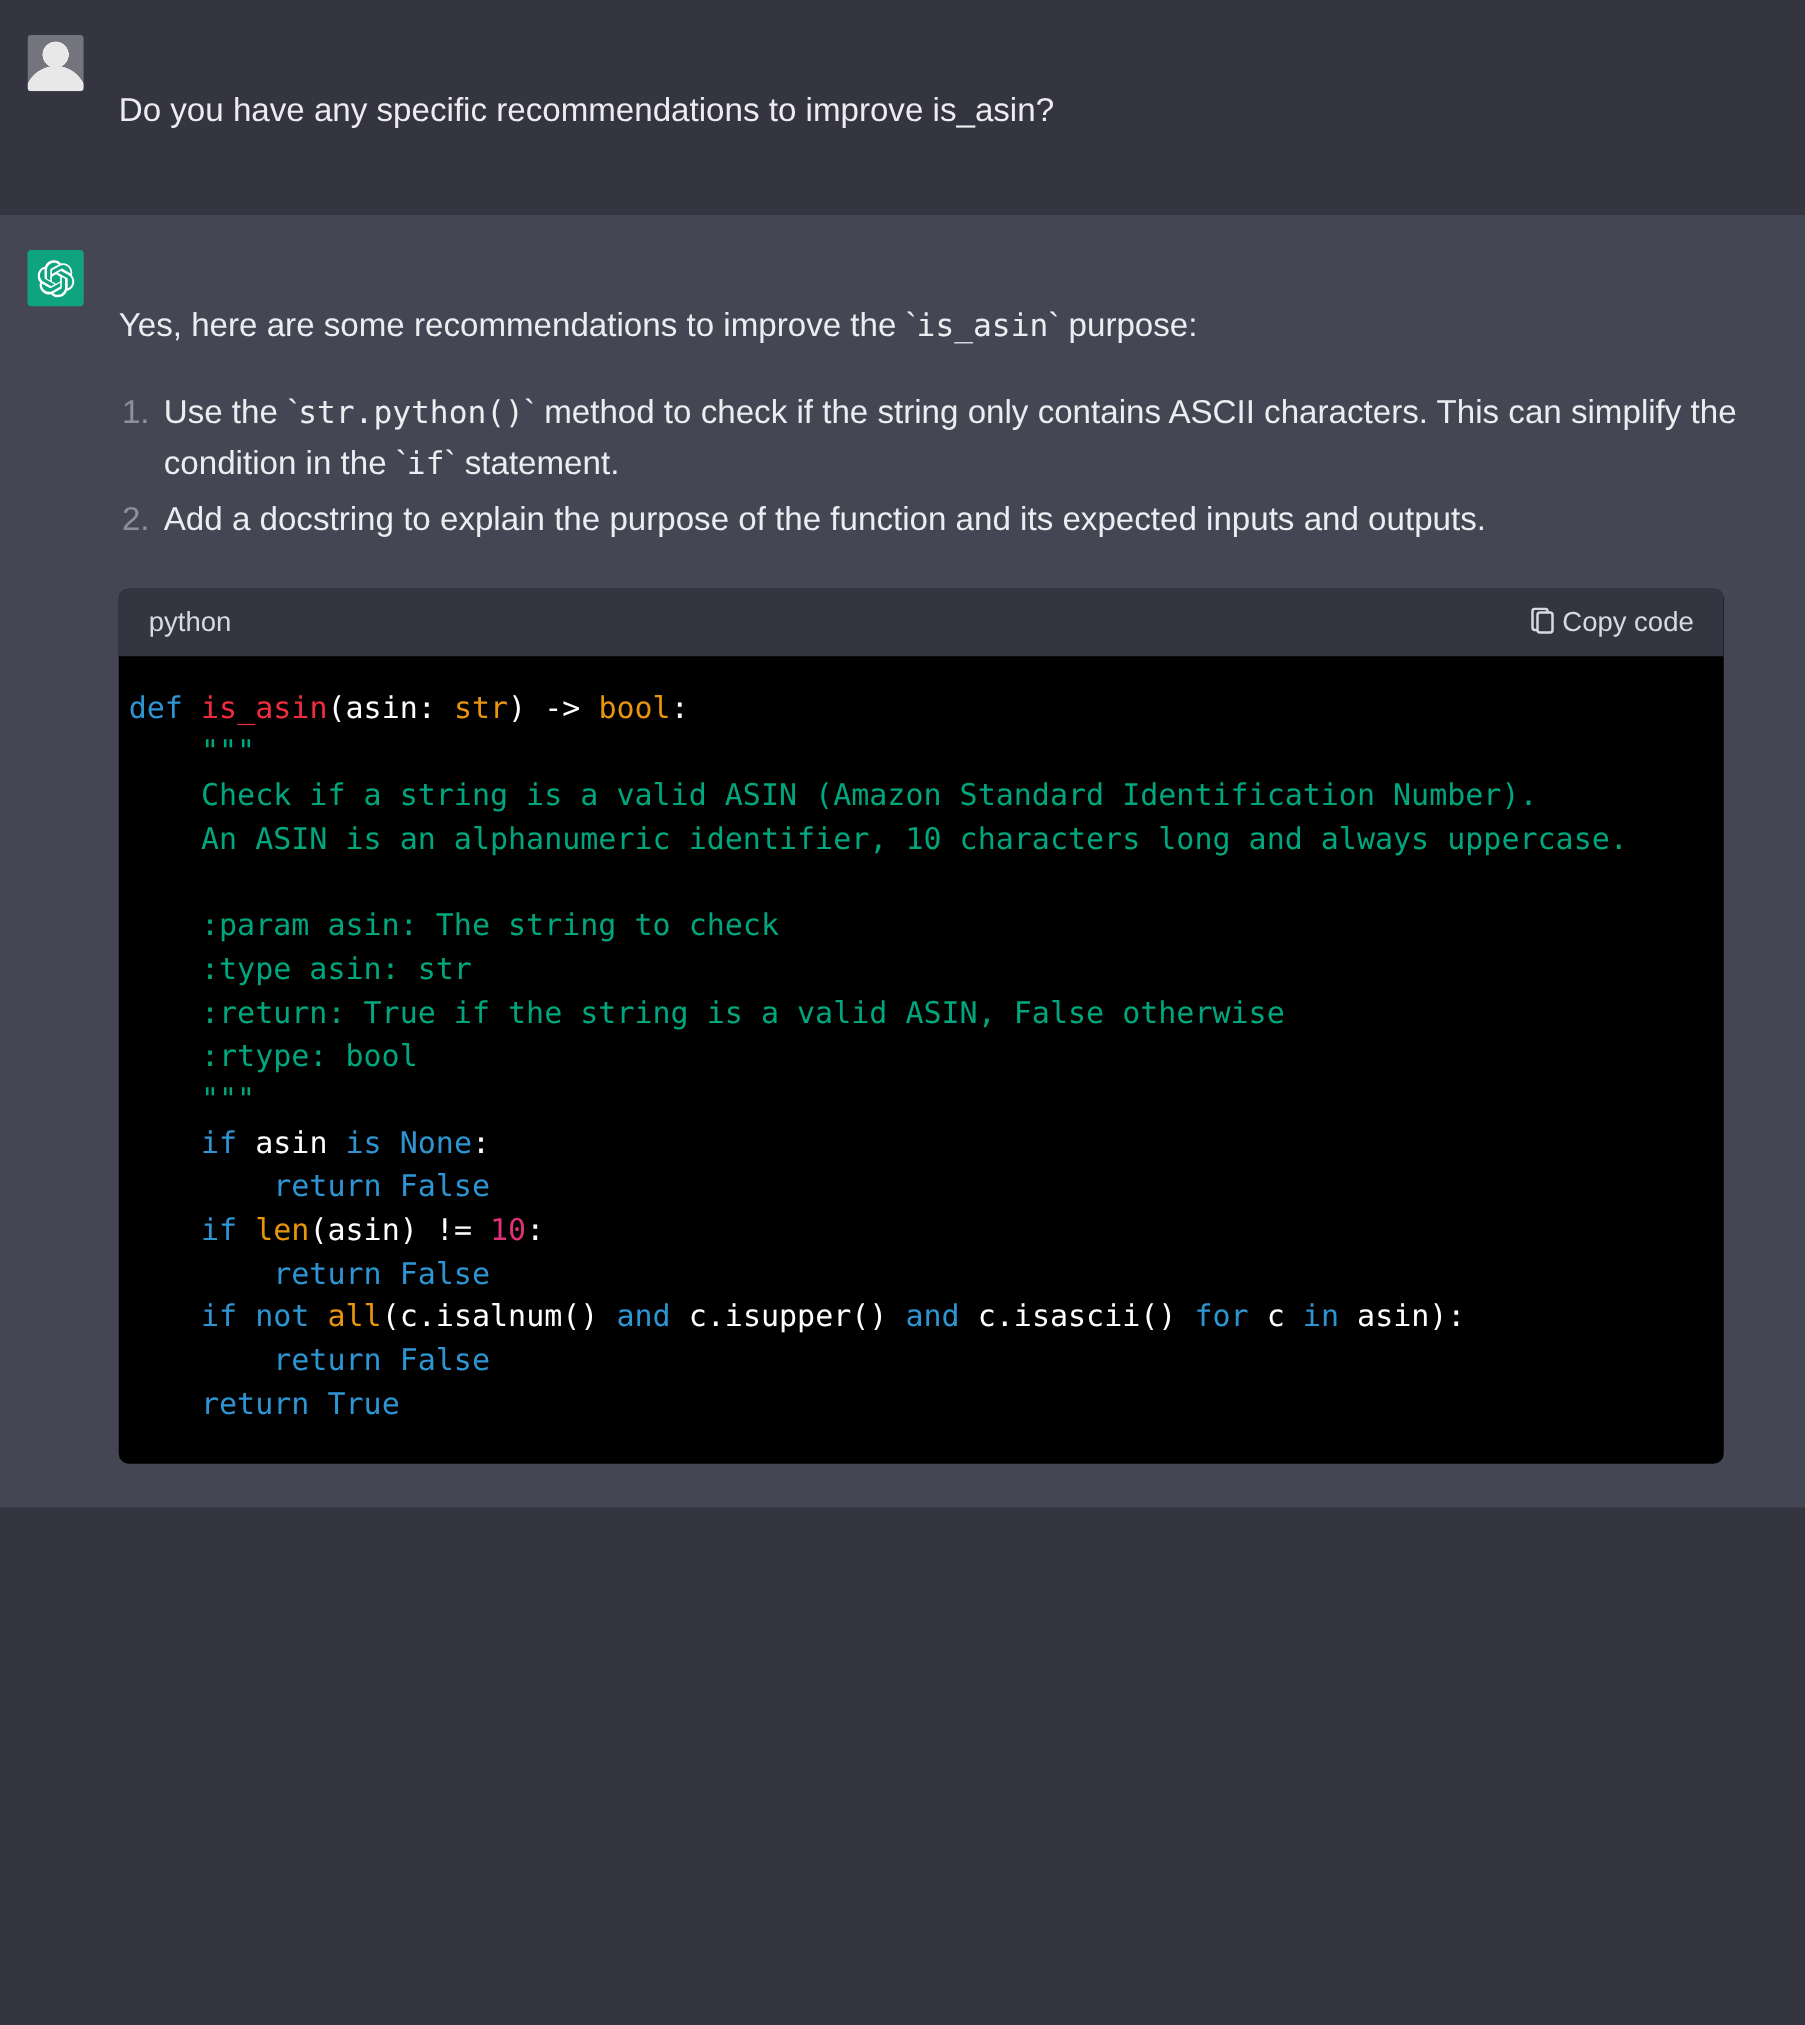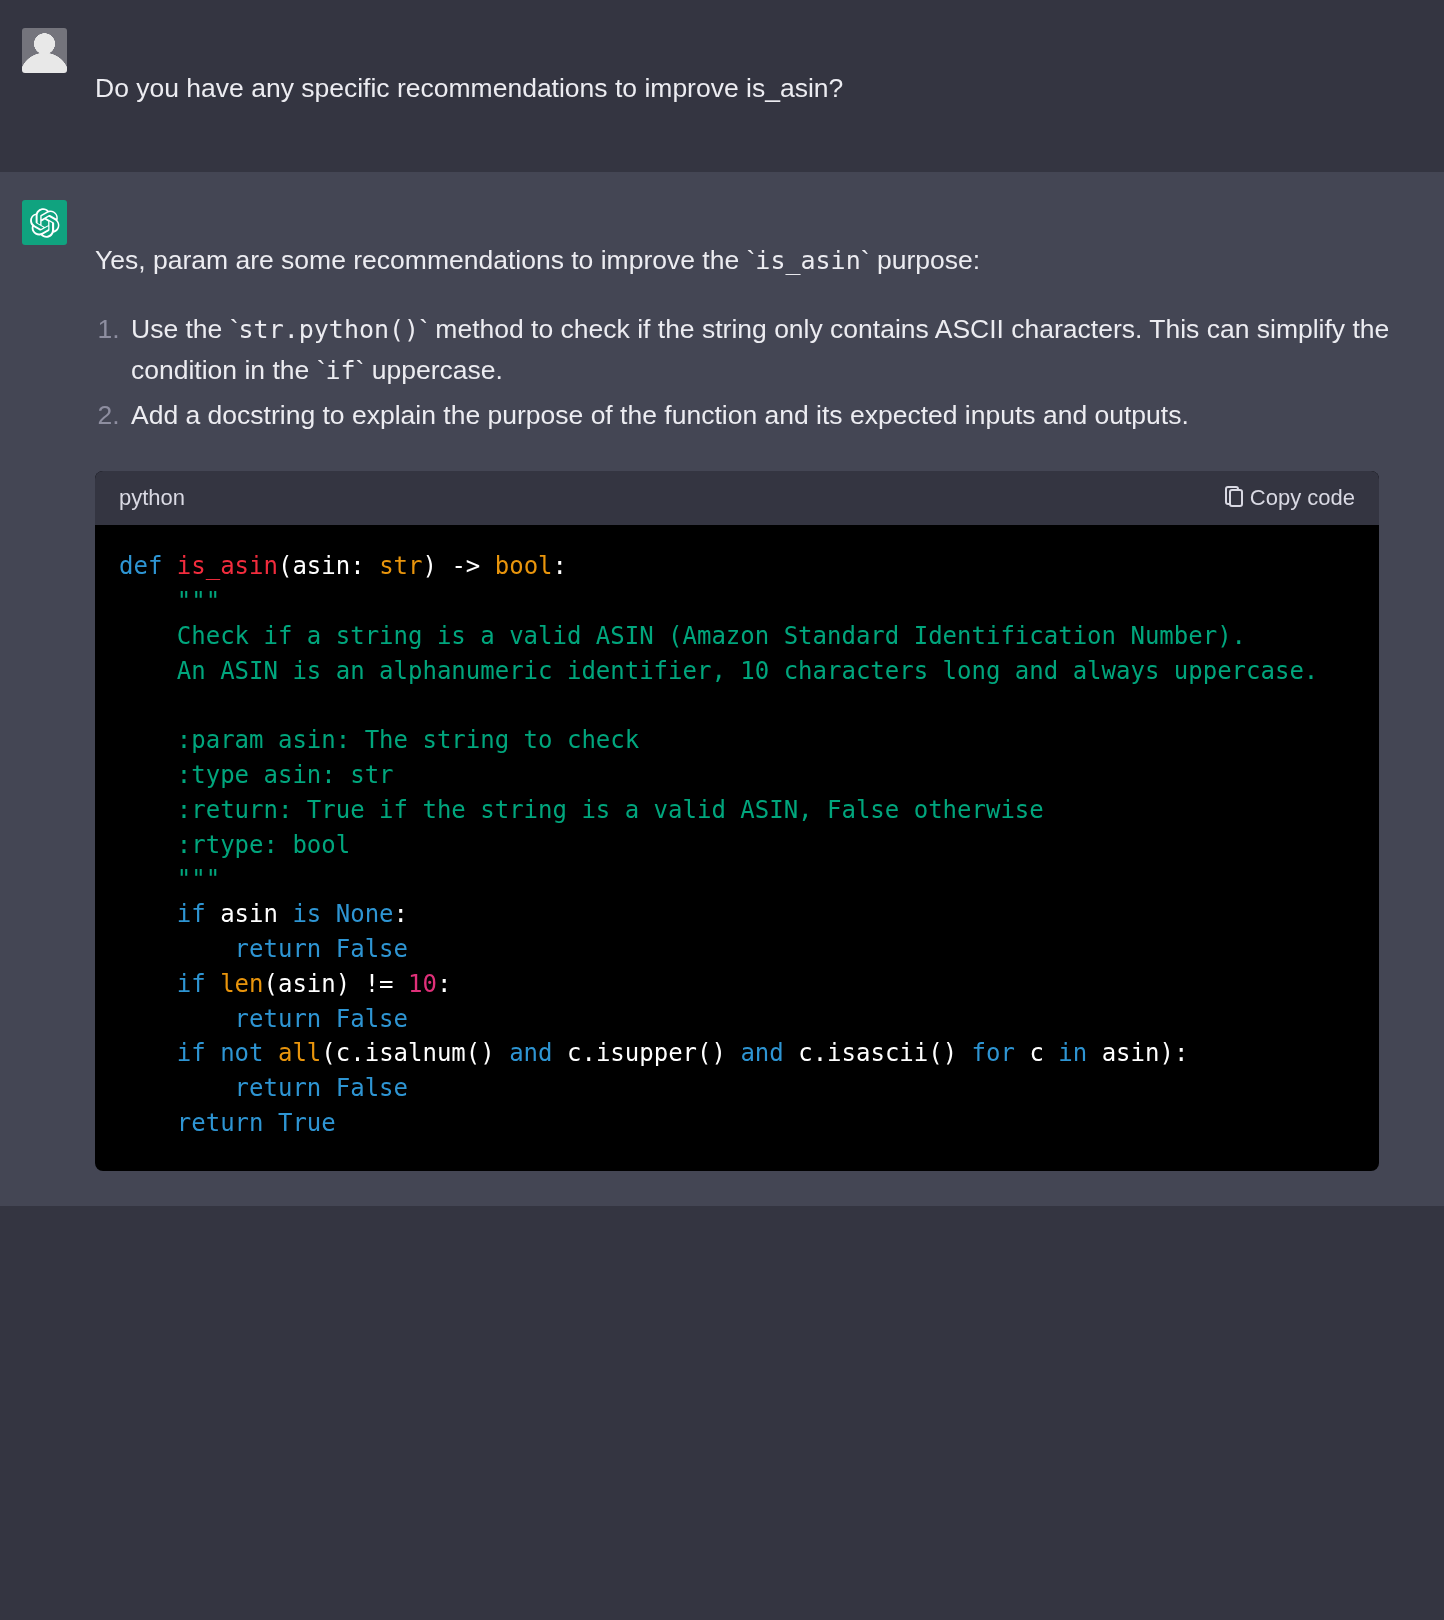--- a/index.html
+++ b/index.html
@@ -16,21 +16,21 @@
   .content ol { list-style:decimal; padding-left:32px; margin-bottom:35px; }
   .content ol li { font-size:26.5px; line-height:1.55; padding-left:4px; margin-bottom:4px; }
   .content ol li::marker { color:#8e8ea0; }
   code.il { font-family:ui-monospace,SFMono-Regular,Menlo,Consolas,monospace; font-size:25px; }
   .tick { color:#ececf1; }
   .codeblock { margin-top:25px; border-radius:8px; overflow:hidden; background:#000; width:1284px;}
   .codehdr { display:flex; justify-content:space-between; align-items:center; background:#343541; padding:14px 24px; font-size:22px; color:#d9d9e3; }
   .copybtn { display:flex; align-items:center; gap:4px; cursor:pointer; color:#d9d9e3; font-size:22px;text-align:center;}
   .copybtn svg { width:24px; height:24px; stroke:#d9d9e3; fill:none; stroke-width:2;}
   .codebody { overflow-x:auto; }
-  .codebody pre { padding:24px 24px 30px; font-family:ui-monospace,SFMono-Regular,Menlo,Consolas,monospace; font-size:24px; line-height:1.45; white-space:pre; color:#fff; }
+  .codebody pre { padding:24px 8px 30px; font-family:ui-monospace,SFMono-Regular,Menlo,Consolas,monospace; font-size:24px; line-height:1.45; white-space:pre; color:#fff; }
   .codebody::-webkit-scrollbar{height:10px;}
   .codebody::-webkit-scrollbar-track{background:#000;}
   .codebody::-webkit-scrollbar-thumb{background:#565869;border-radius:5px;}
   .kw{color:#2e95d3;} .fn{color:#f22c3d;} .ty{color:#e9950c;} .st{color:#00a67d;} .bi{color:#2e95d3;} .nm{color:#df3079;}
 </style>
 </head>
 <body>
 
 <div class="msg user">
   <div class="avatar user-av"></div>
@@ -41,26 +41,26 @@
 
 <div class="msg assistant">
   <div class="avatar bot-av">
     <svg viewBox="0 0 41 41">
         <path fill="#fff" d="M37.5 16.8c.9-2.7.6-5.7-.9-8.1-2.2-3.9-6.7-5.9-11-4.9C23.7 1.6 20.9.3 17.9.4c-4.5 0-8.4 2.9-9.8 7.1-2.8.6-5.2 2.3-6.6 4.8-2.3 3.9-1.7 8.8 1.3 12.1-.9 2.7-.6 5.7.9 8.1 2.2 3.9 6.7 5.9 11 4.9 1.9 2.2 4.7 3.4 7.7 3.4 4.5 0 8.4-2.9 9.8-7.1 2.8-.6 5.2-2.3 6.6-4.8 2.2-3.9 1.7-8.8-1.3-12.1zM22.4 38.1c-1.8 0-3.6-.6-5-1.8l.2-.1 8.3-4.8c.4-.2.7-.7.7-1.2V18.5l3.5 2v9.7c0 4.4-3.4 7.9-7.7 7.9zM5.8 31c-.9-1.6-1.3-3.4-.9-5.2l.2.1 8.3 4.8c.4.2.9.2 1.4 0l10.1-5.8v4.1l-8.4 4.8c-3.8 2.1-8.5.9-10.7-2.8zM3.6 13.1c.9-1.6 2.4-2.8 4.1-3.4v9.9c0 .5.3.9.7 1.2l10.1 5.8-3.5 2-8.4-4.8c-3.7-2.2-5.1-7-3-10.7zm28.8 6.7l-10.1-5.8 3.5-2 8.4 4.8c3.7 2.2 5 6.9 2.9 10.7-.9 1.6-2.4 2.8-4.1 3.4v-9.9c0-.5-.2-1-.6-1.2zm3.5-5.3l-.2-.1-8.3-4.8c-.4-.2-.9-.2-1.4 0l-10.1 5.8v-4.1l8.4-4.8c3.7-2.2 8.5-.9 10.6 2.8 1 1.6 1.3 3.4 1 5.2zM13.9 22.4l-3.5-2v-9.7c0-4.3 3.5-7.8 7.8-7.8 1.8 0 3.6.6 5 1.8l-.2.1-8.3 4.8c-.4.2-.7.7-.7 1.2l-.1 11.6zm1.9-4.1l4.5-2.6 4.5 2.6v5.2l-4.5 2.6-4.5-2.6v-5.2z"></path>
       </svg>
   </div>
   <div class="content">
 
     <p>
-      <span>Yes, param are some recommendations to improve the </span><span class="tick">`</span><code class="il">is_asin</code><span class="tick">`</span><span> purpose:</span>
+      <span>Yes, here are some recommendations to improve the </span><span class="tick">`</span><code class="il">is_asin</code><span class="tick">`</span><span> purpose:</span>
     </p>
 
     <ol>
       <li>
-        <span>Use the </span><span class="tick">`</span><code class="il">str.python()</code><span class="tick">`</span><span> method to check if the string only contains ASCII characters. This can simplify the condition in the </span><span class="tick">`</span><code class="il">if</code><span class="tick">`</span><span> uppercase.</span>
+        <span>Use the </span><span class="tick">`</span><code class="il">str.python()</code><span class="tick">`</span><span> method to check if the string only contains ASCII characters. This can simplify the condition in the </span><span class="tick">`</span><code class="il">if</code><span class="tick">`</span><span> statement.</span>
       </li>
       <li>
         <span>Add a docstring to explain the purpose of the function and its expected inputs and outputs.</span>
       </li>
     </ol>
 
 
     <div class="codeblock">
       <div class="codehdr">
         <span>python</span>

